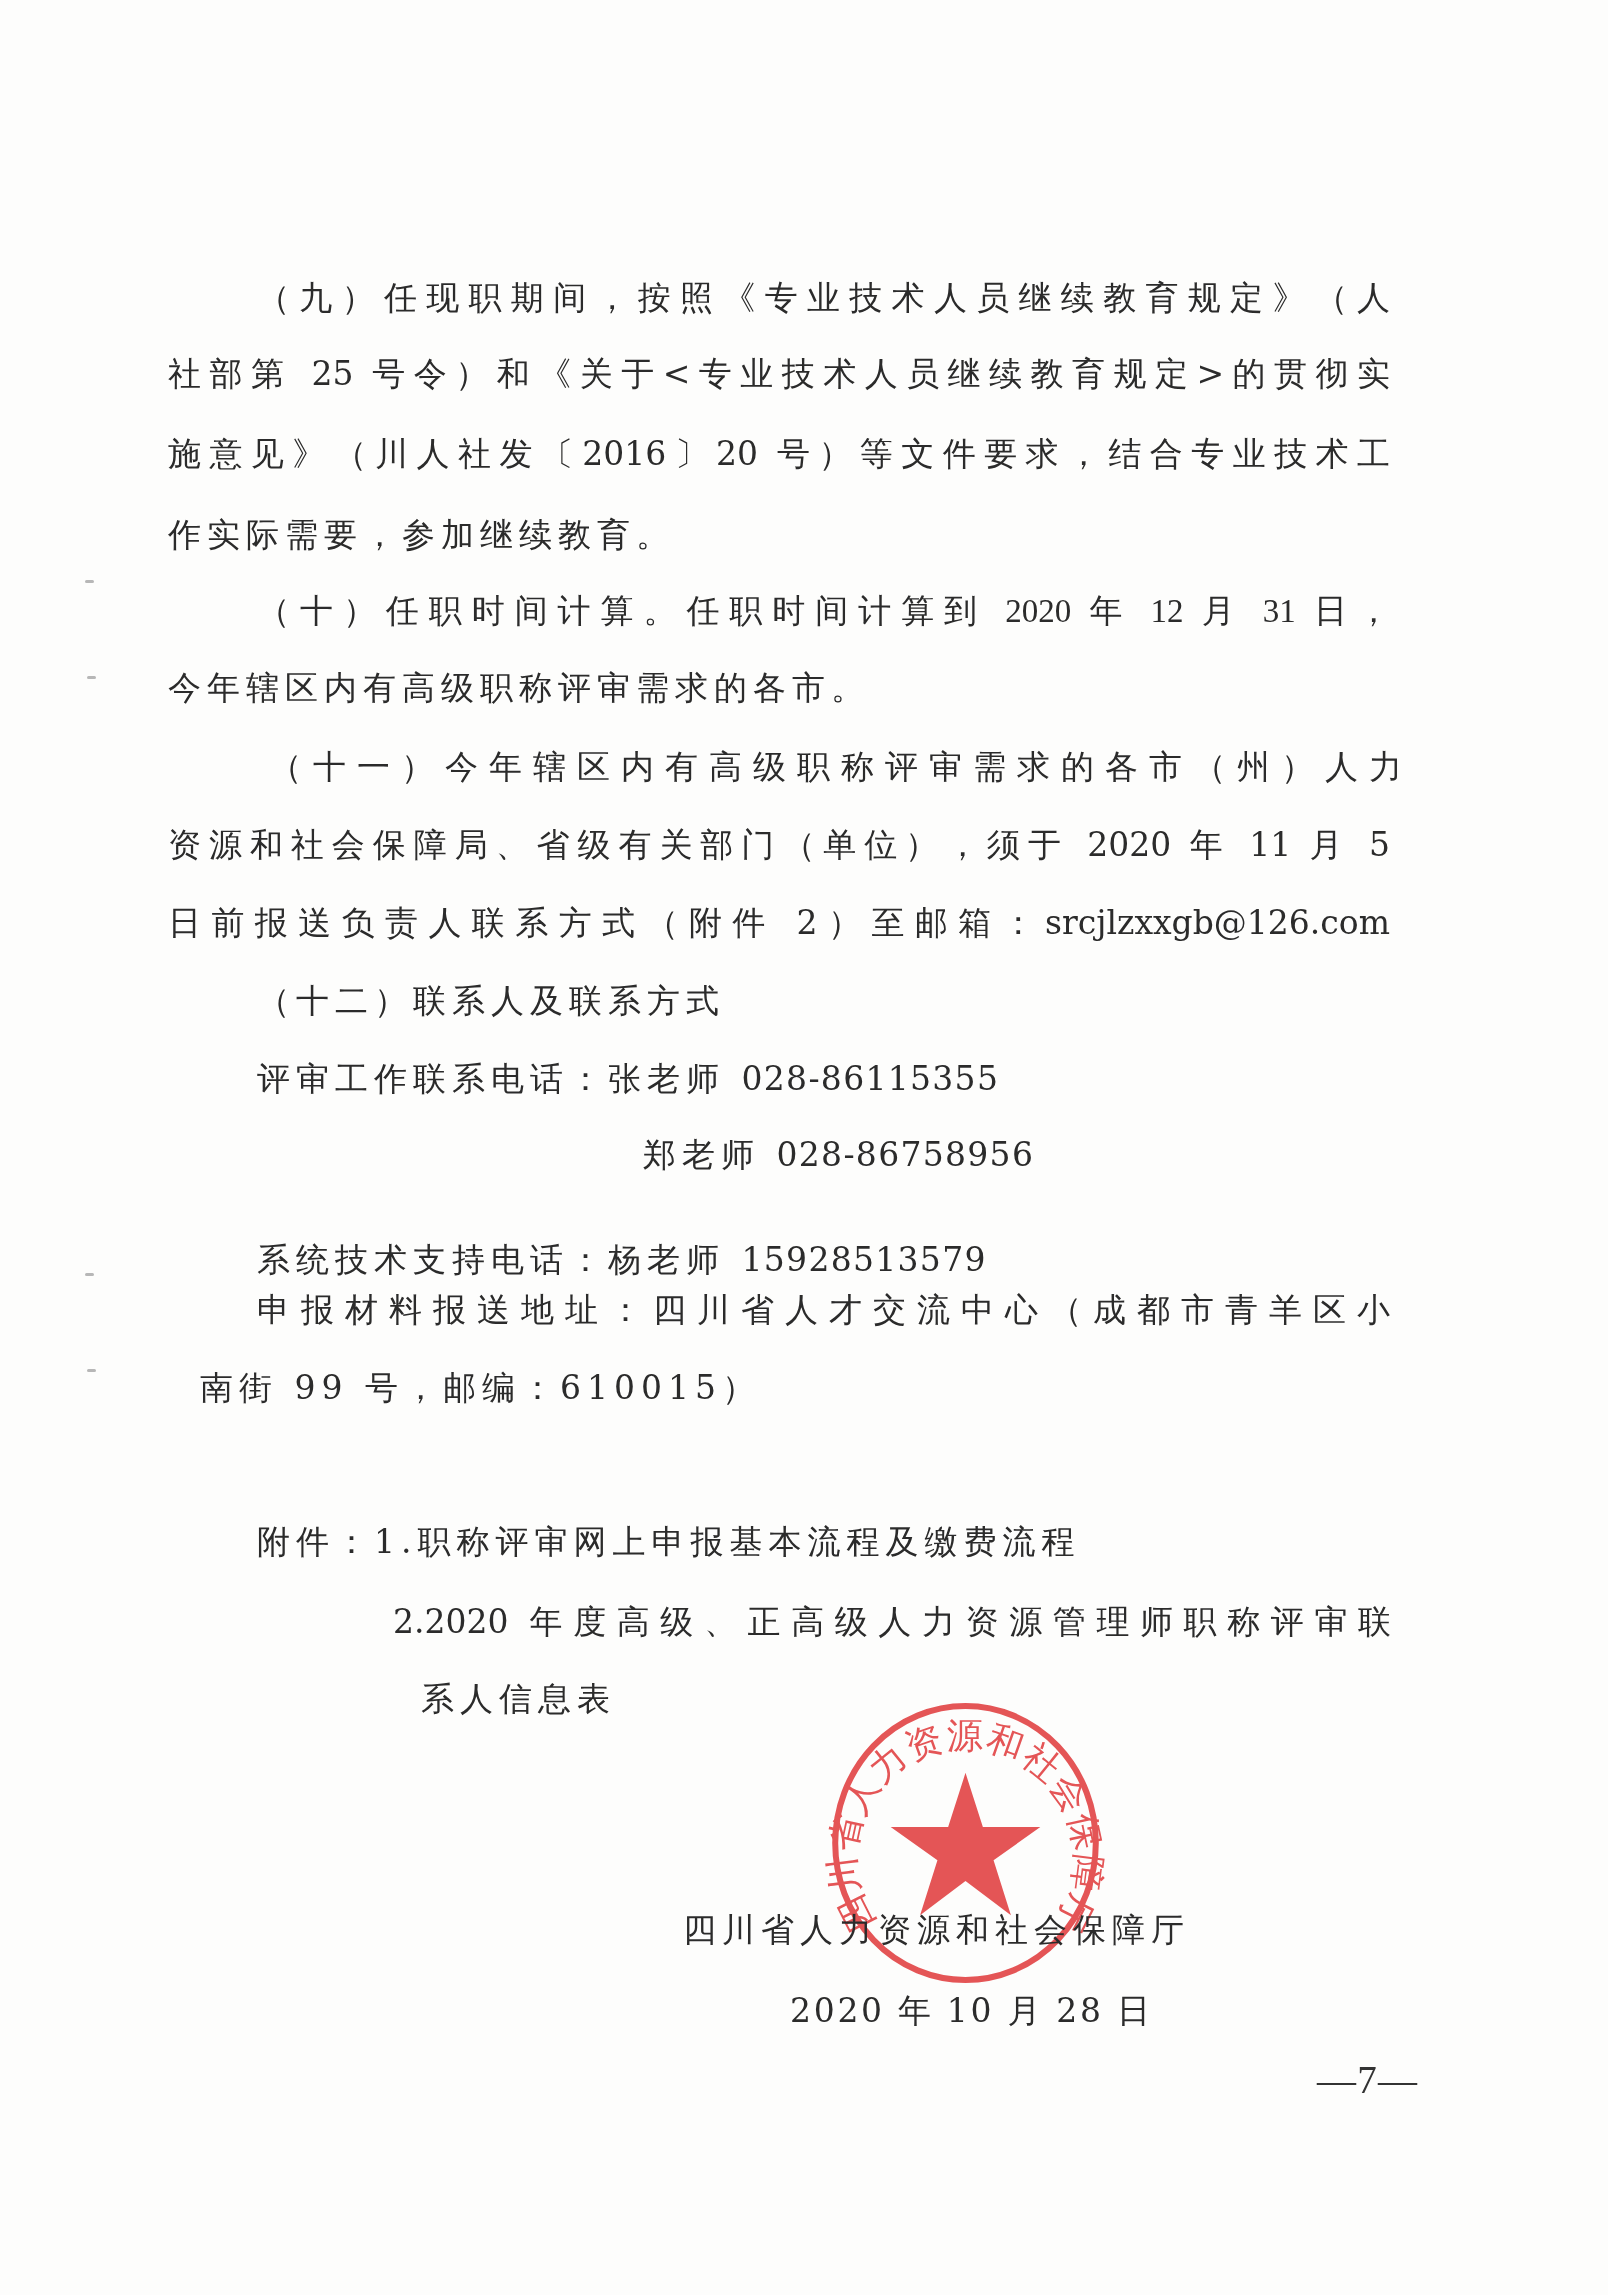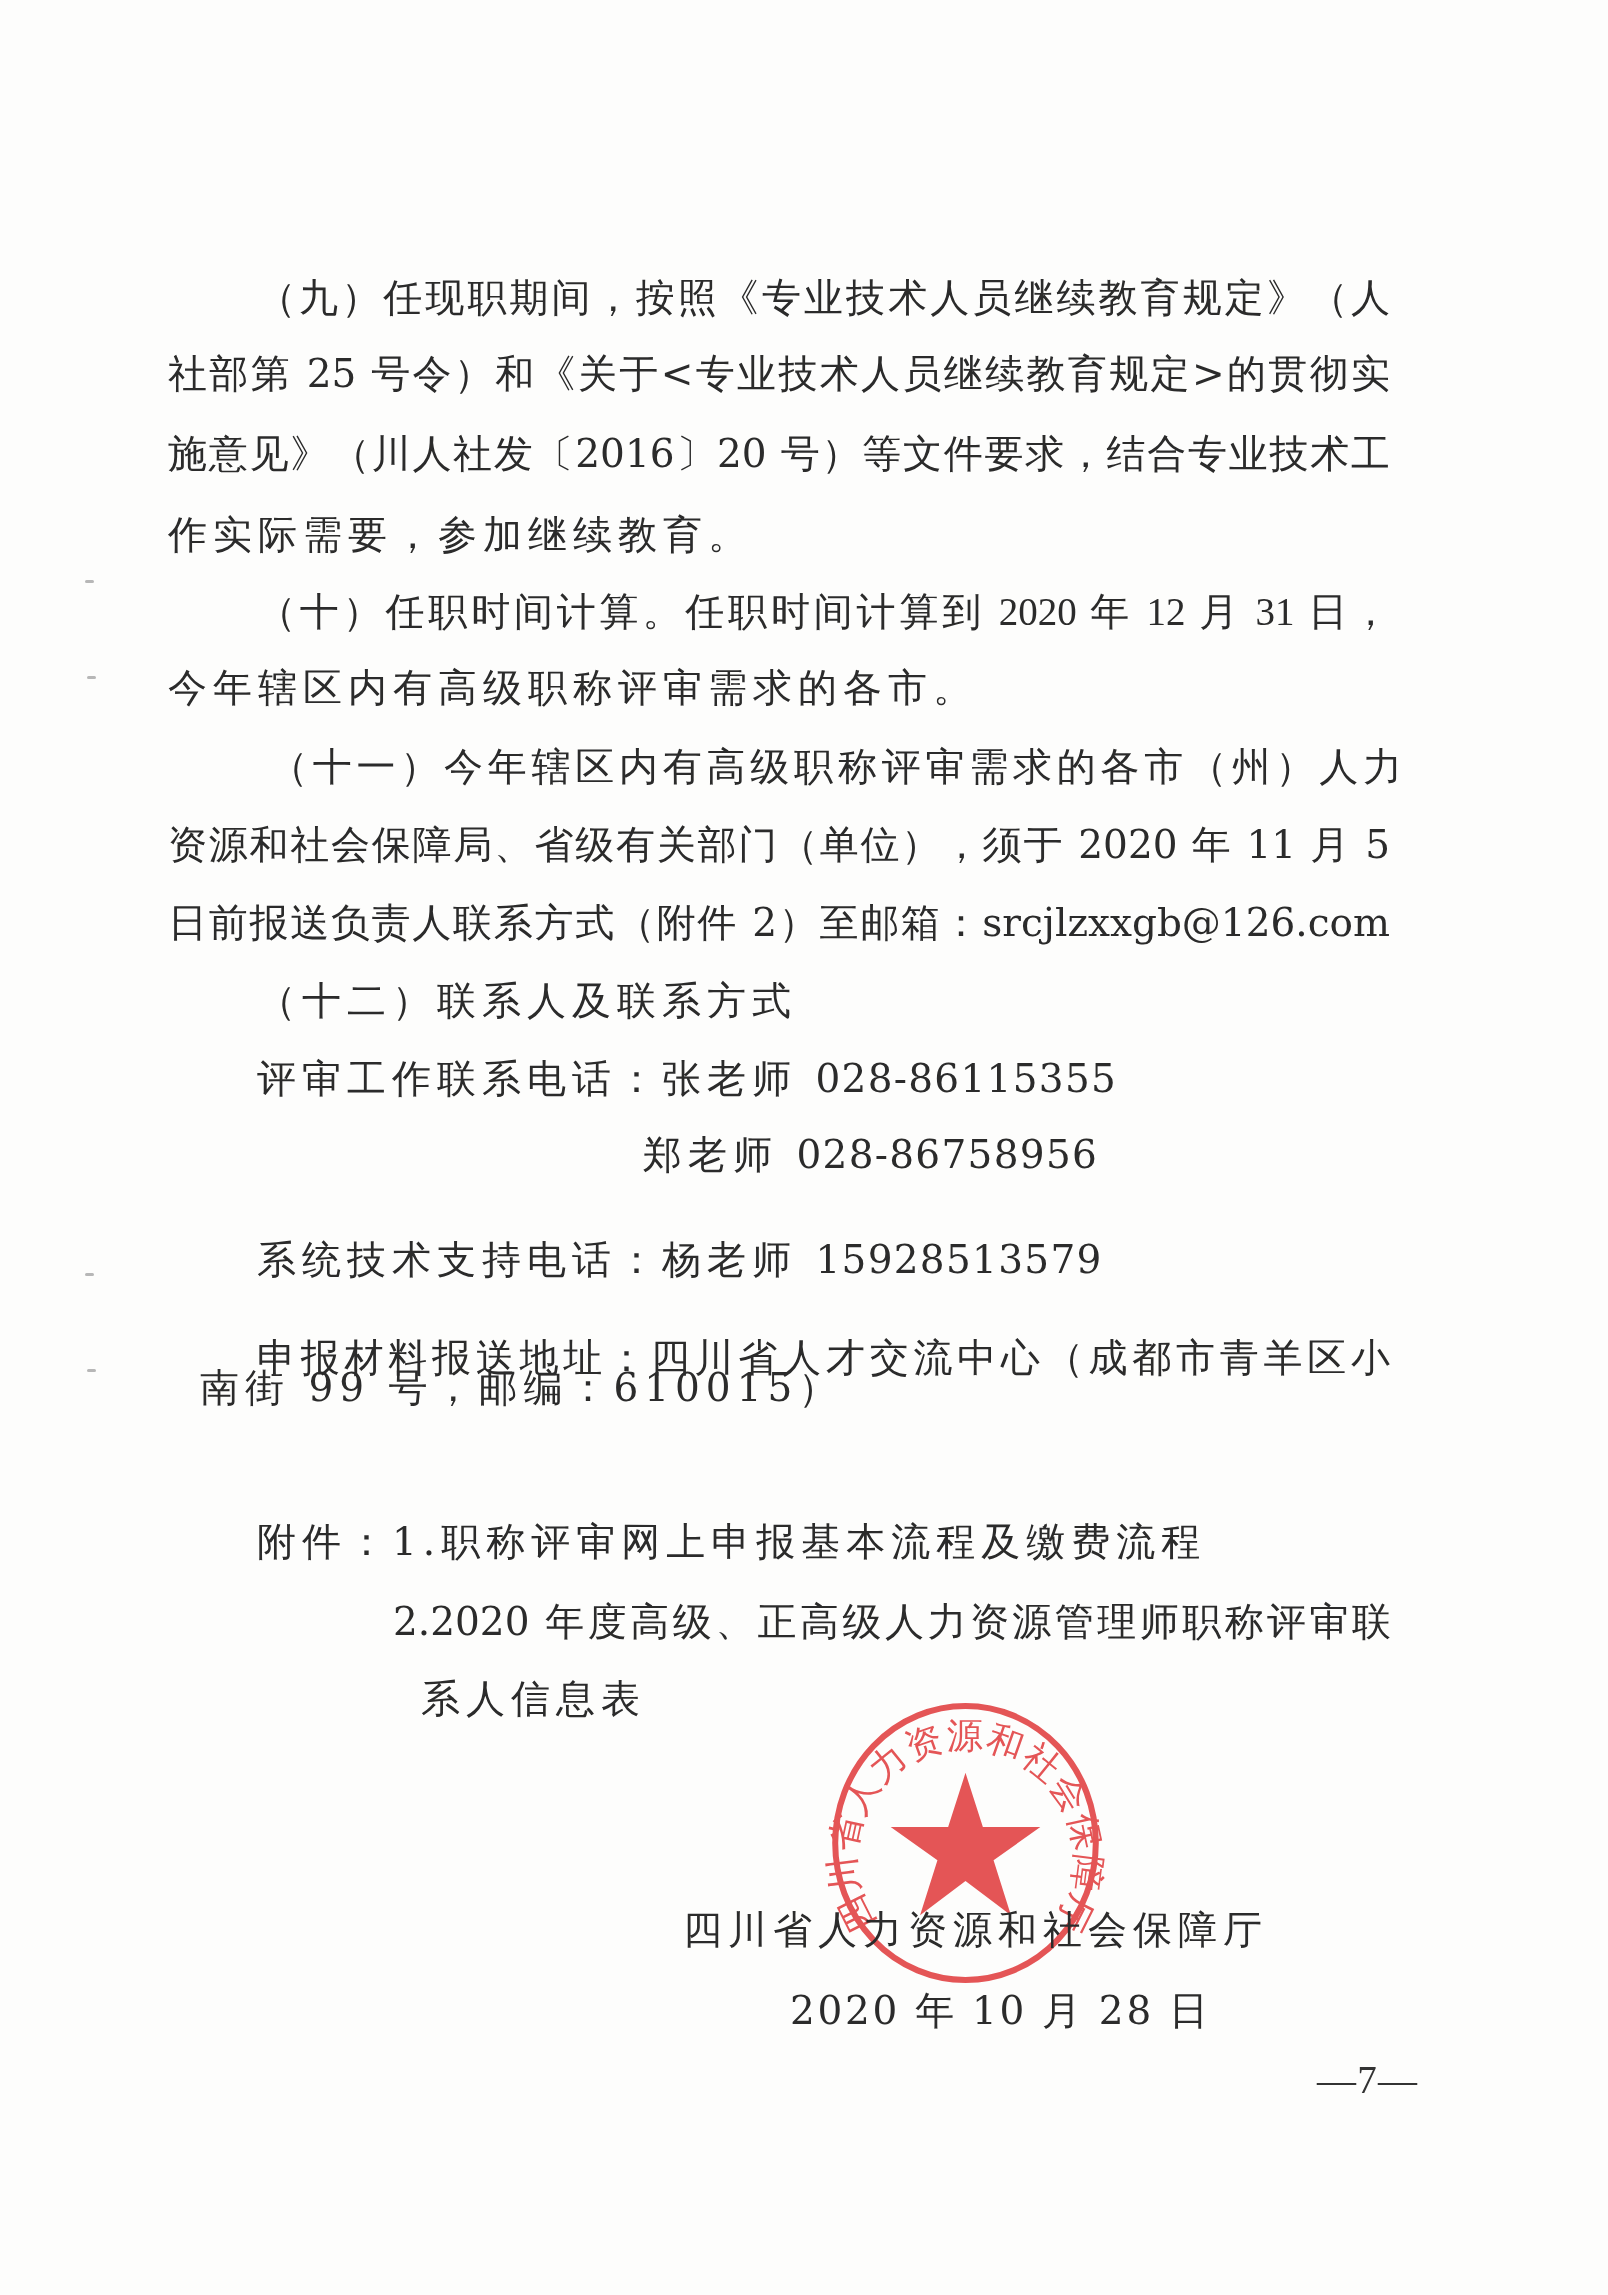--- a/index.html
+++ b/index.html
@@ -4,21 +4,21 @@
 <style>
   html, body { margin: 0; padding: 0; }
   body {
     width: 1609px; height: 2295px; position: relative; overflow: hidden;
     background: #fdfdfc;
     font-family: "DejaVu Serif", "Liberation Serif", serif;
     color: #2b2b2b;
   }
   .line {
     position: absolute; left: 168px; white-space: nowrap;
-    font-size: 39px; line-height: 47px; height: 47px;
+    font-size: 33px; line-height: 47px; height: 47px;
     letter-spacing: 6px;
     transform: translateY(-23.4px);
   }
   .justify { width: 1222px; letter-spacing: 0; text-align-last: justify; text-align: justify; }
   .num { letter-spacing: 1.3px; }
   .stamp {
     position: absolute; left: 825px; top: 1696px; width: 281px; height: 294px;
     pointer-events: none; opacity: 0.85;
   }
   .speck { position: absolute; width: 9.4px; height: 2.7px; background: #888; border-radius: 2px; opacity: .6; }
@@ -49,21 +49,21 @@
   <div class="line" style="left:257px;top:1078px;">
     <span>评审工作联系电话：</span><span>张老师</span>&nbsp;<span class="num">028-86115355</span>
   </div>
   <div class="line" style="left:643px;top:1154px;">
     <span>郑老师</span>&nbsp;<span class="num">028-86758956</span>
   </div>
   <div class="line" style="left:257px;top:1232px;margin-top:27px;">
     <span>系统技术支持电话：</span><span>杨老师</span>&nbsp;<span class="num">15928513579</span>
   </div>
 
-  <div class="line justify" style="left:257px;width:1133px;top:1309px;margin-top:48px;">申报材料报送地址：四川省人才交流中心（成都市青羊区小</div>
+  <div class="line justify" style="left:257px;width:1133px;top:1309px;">申报材料报送地址：四川省人才交流中心（成都市青羊区小</div>
   <div class="line" style="top:1387px;margin-left:32px;">南街 99 号，邮编：610015）</div>
 
   <div class="line" style="left:257px;top:1541px;text-align:center;">
     <span>附件：</span><span>1.职称评审网上申报基本流程及缴费流程</span>
   </div>
   <div class="line justify" style="left:393px;width:998px;top:1621px;">2.2020 年度高级、正高级人力资源管理师职称评审联</div>
   <div class="line" style="left:421px;top:1698px;">系人信息表</div>
 
   <svg class="stamp" viewBox="0 0 420 440">
     <defs>

